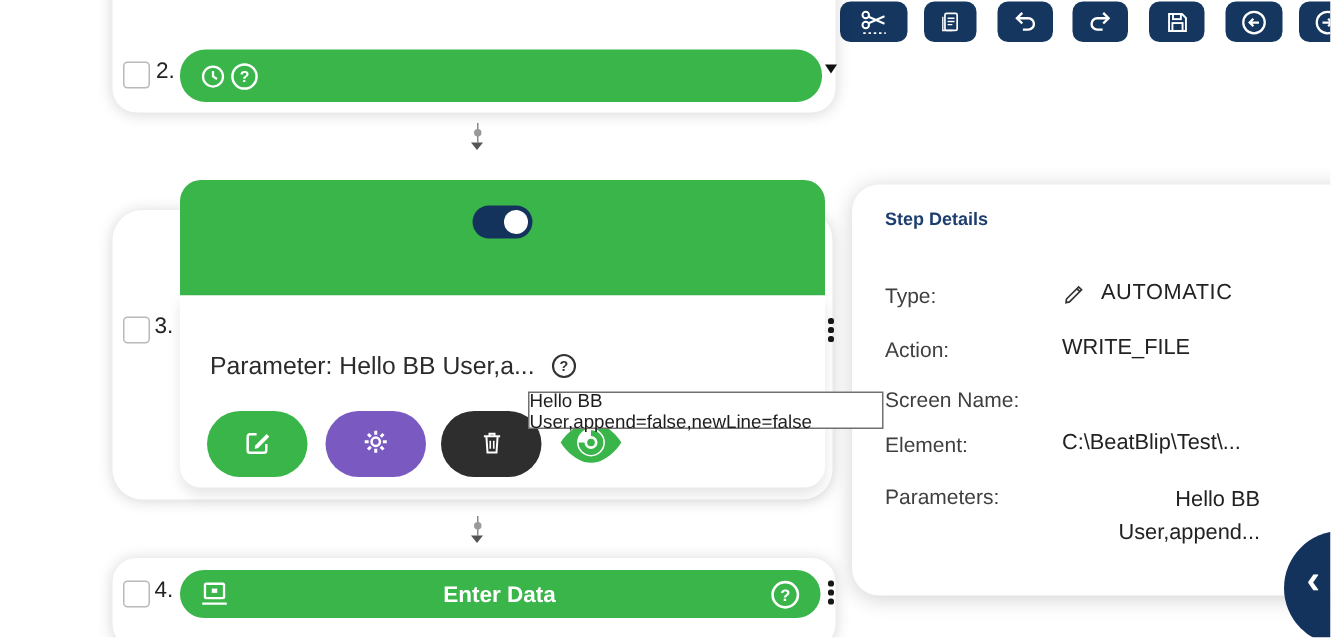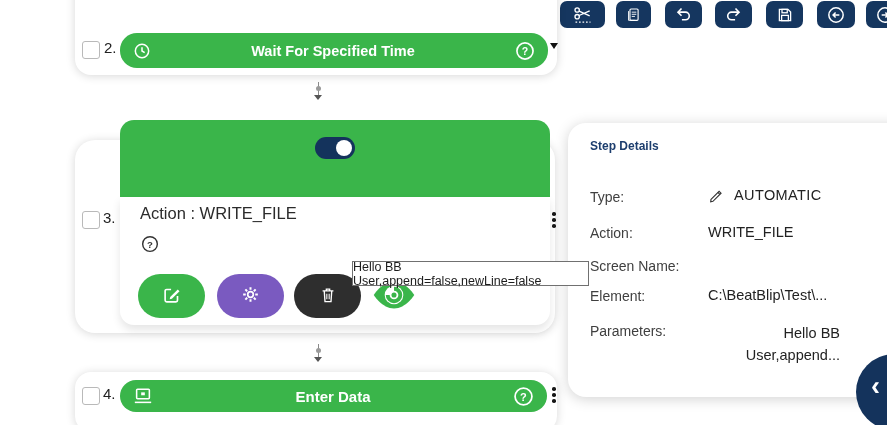--- a/index.html
+++ b/index.html
@@ -159,21 +159,20 @@
   <div class="card" style="left:75px;top:-30px;width:482px;height:105px;"></div>
   <span class="checkbox" style="left:82px;top:41px;"></span>
   <span class="idx" style="left:104px;top:39px;">2.</span>
   <div class="greenbar" style="left:120px;top:33px;width:428px;height:35px;border-radius:17px;padding:0 12px;box-sizing:border-box;">
     <span class="bar-icon">
       <svg width="20" height="20" viewBox="0 0 24 24" stroke="#fff" fill="none" stroke-width="1.8">
         <circle cx="12" cy="12" r="8"></circle>
           <path d="M12 7.5 V12 l3.2 2"></path>
       </svg>
     </span>
-    <span class="bar-title">Wait For Specified Time</span>
     <span class="bar-icon">
       <svg width="22" height="22" viewBox="0 0 24 24">
           <circle cx="12" cy="12" r="8.8" stroke="#fff" fill="none" stroke-width="1.8"></circle>
         <text x="12" y="16.2" text-anchor="middle" font-size="11.5" font-weight="bold" fill="#fff" font-family="Liberation Sans,sans-serif">?</text>
       </svg>
     </span>
   </div>
   <span class="caret" style="left:550px;top:43px;"></span>
 
   <div class="conn" style="left:313px;top:82px;height:20px;">
@@ -185,22 +184,22 @@
   <div class="card" style="left:75px;top:140px;width:480px;height:193px;border-radius:20px;"></div>
   <span class="checkbox" style="left:82px;top:211px;"></span>
   <span class="idx" style="left:103px;top:209px;">3.</span>
 
   <div class="hdr3"></div>
   <div class="toggle">
       <span class="knob"></span>
     </div>
 
   <div class="body3"></div>
-  <div class="line-action">Action : WRITE_FILE</div>
   <div class="line-param">
+    <span>Parameter: Hello BB User,a...</span>
     <span style="display:flex;">
       <svg width="20" height="20" viewBox="0 0 24 24">
           <circle cx="12" cy="12" r="8.8" stroke="#333" fill="none" stroke-width="1.7"></circle>
         <text x="12" y="16.2" text-anchor="middle" font-size="11.5" font-weight="bold" fill="#333" font-family="Liberation Sans,sans-serif">?</text>
       </svg>
     </span>
   </div>
 
   <button class="pill green" style="left:138px;">
     <span>

